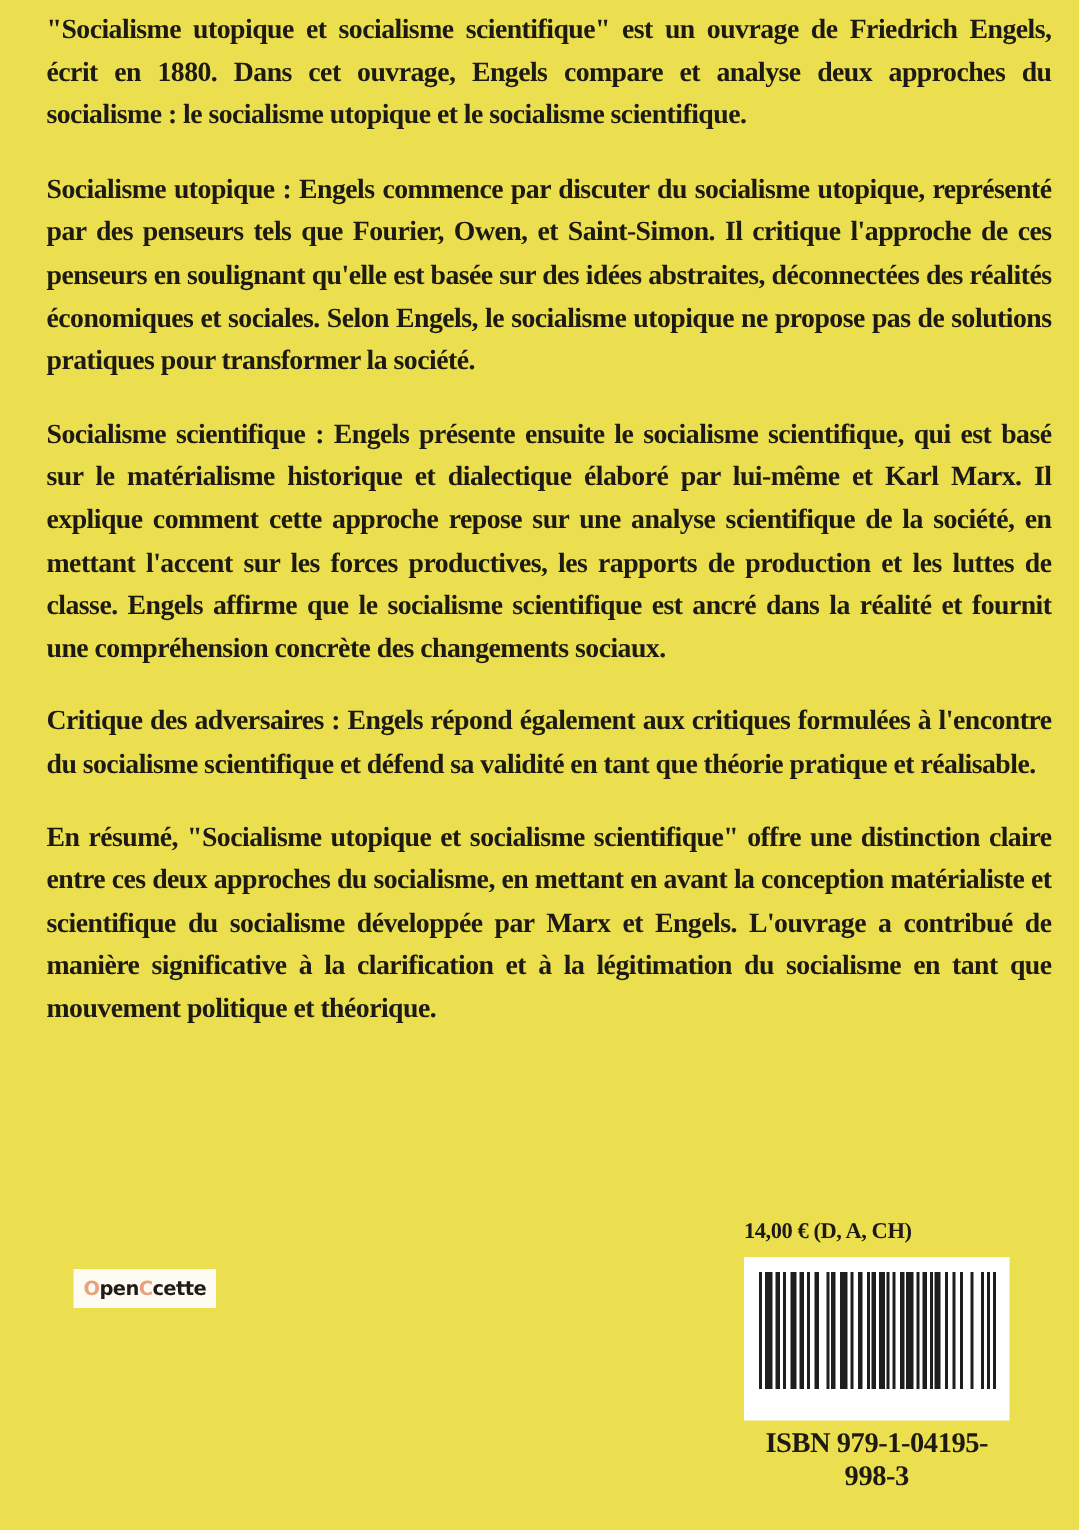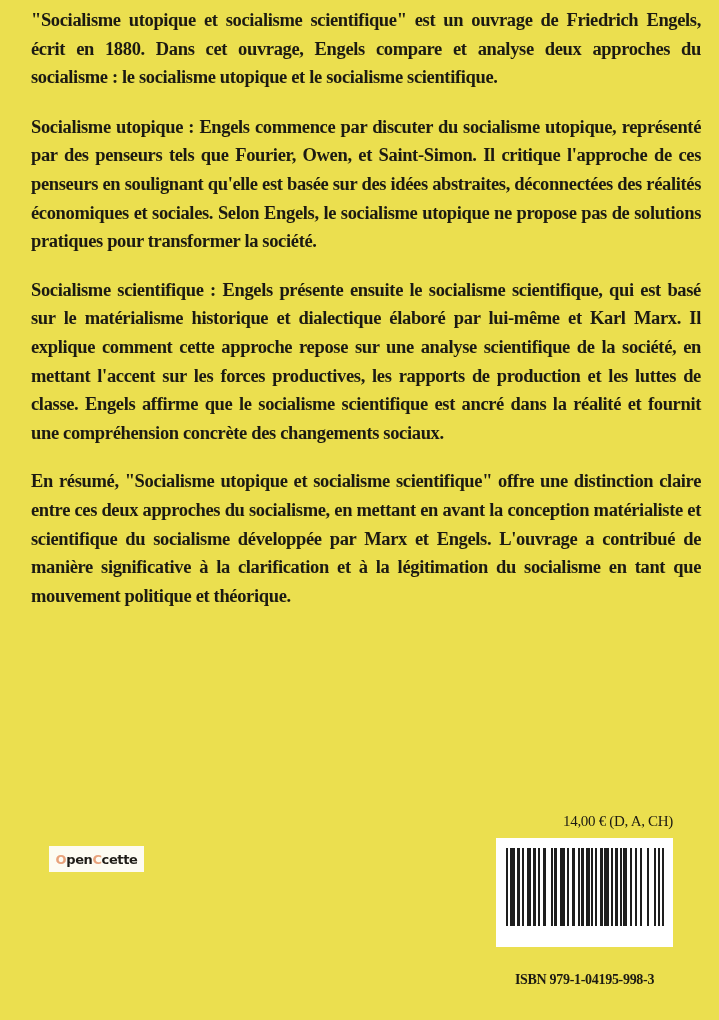--- a/index.html
+++ b/index.html
@@ -48,23 +48,23 @@
       color: #1f1c18;
     }
     .logo .accent {
       color: #e8a27c;
     }
     .price {
       position: absolute;
       left: 496px;
       width: 177px;
       top: 813px;
-      text-align: right;
+      text-align: left;
       font-size: 15px;
-      font-weight: normal;
+      font-weight: bold;
       letter-spacing: -0.3px;
     }
     .barcode-box {
       position: absolute;
       left: 496px;
       top: 838px;
       width: 177px;
       height: 109px;
       background: #ffffff;
     }
@@ -72,33 +72,33 @@
       position: absolute;
       left: 0;
       top: 0;
     }
     .isbn {
       position: absolute;
       left: 496px;
       width: 177px;
       top: 952px;
       text-align: center;
-      font-size: 14px;
+      font-size: 19px;
       font-weight: bold;
       letter-spacing: -0.3px;
-      margin-top: 20px;
     }
   </style>
 </head>
 <body>
 
 <div class="text-block">
   <p class="para" id="p1">"Socialisme utopique et socialisme scientifique" est un ouvrage de Friedrich Engels, écrit en 1880. Dans cet ouvrage, Engels compare et analyse deux approches du socialisme : le socialisme utopique et le socialisme scientifique.</p>
   <p class="para">Socialisme utopique : Engels commence par discuter du socialisme utopique, représenté par des penseurs tels que Fourier, Owen, et Saint-Simon. Il critique l'approche de ces penseurs en soulignant qu'elle est basée sur des idées abstraites, déconnectées des réalités économiques et sociales. Selon Engels, le socialisme utopique ne propose pas de solutions pratiques pour transformer la société.</p>
   <p class="para">Socialisme scientifique : Engels présente ensuite le socialisme scientifique, qui est basé sur le matérialisme historique et dialectique élaboré par lui-même et Karl Marx. Il explique comment cette approche repose sur une analyse scientifique de la société, en mettant l'accent sur les forces productives, les rapports de production et les luttes de classe. Engels affirme que le socialisme scientifique est ancré dans la réalité et fournit une compréhension concrète des changements sociaux.</p>
+  <p class="para">Critique des adversaires : Engels répond également aux critiques formulées à l'encontre du socialisme scientifique et défend sa validité en tant que théorie pratique et réalisable.</p>
   <p class="para">En résumé, "Socialisme utopique et socialisme scientifique" offre une distinction claire entre ces deux approches du socialisme, en mettant en avant la conception matérialiste et scientifique du socialisme développée par Marx et Engels. L'ouvrage a contribué de manière significative à la clarification et à la légitimation du socialisme en tant que mouvement politique et théorique.</p>
 </div>
 
 <div class="logo">
   <span class="accent">O</span>
     <span>pen</span>
     <span class="accent">C</span>
     <span>cette</span>
 </div>
 

